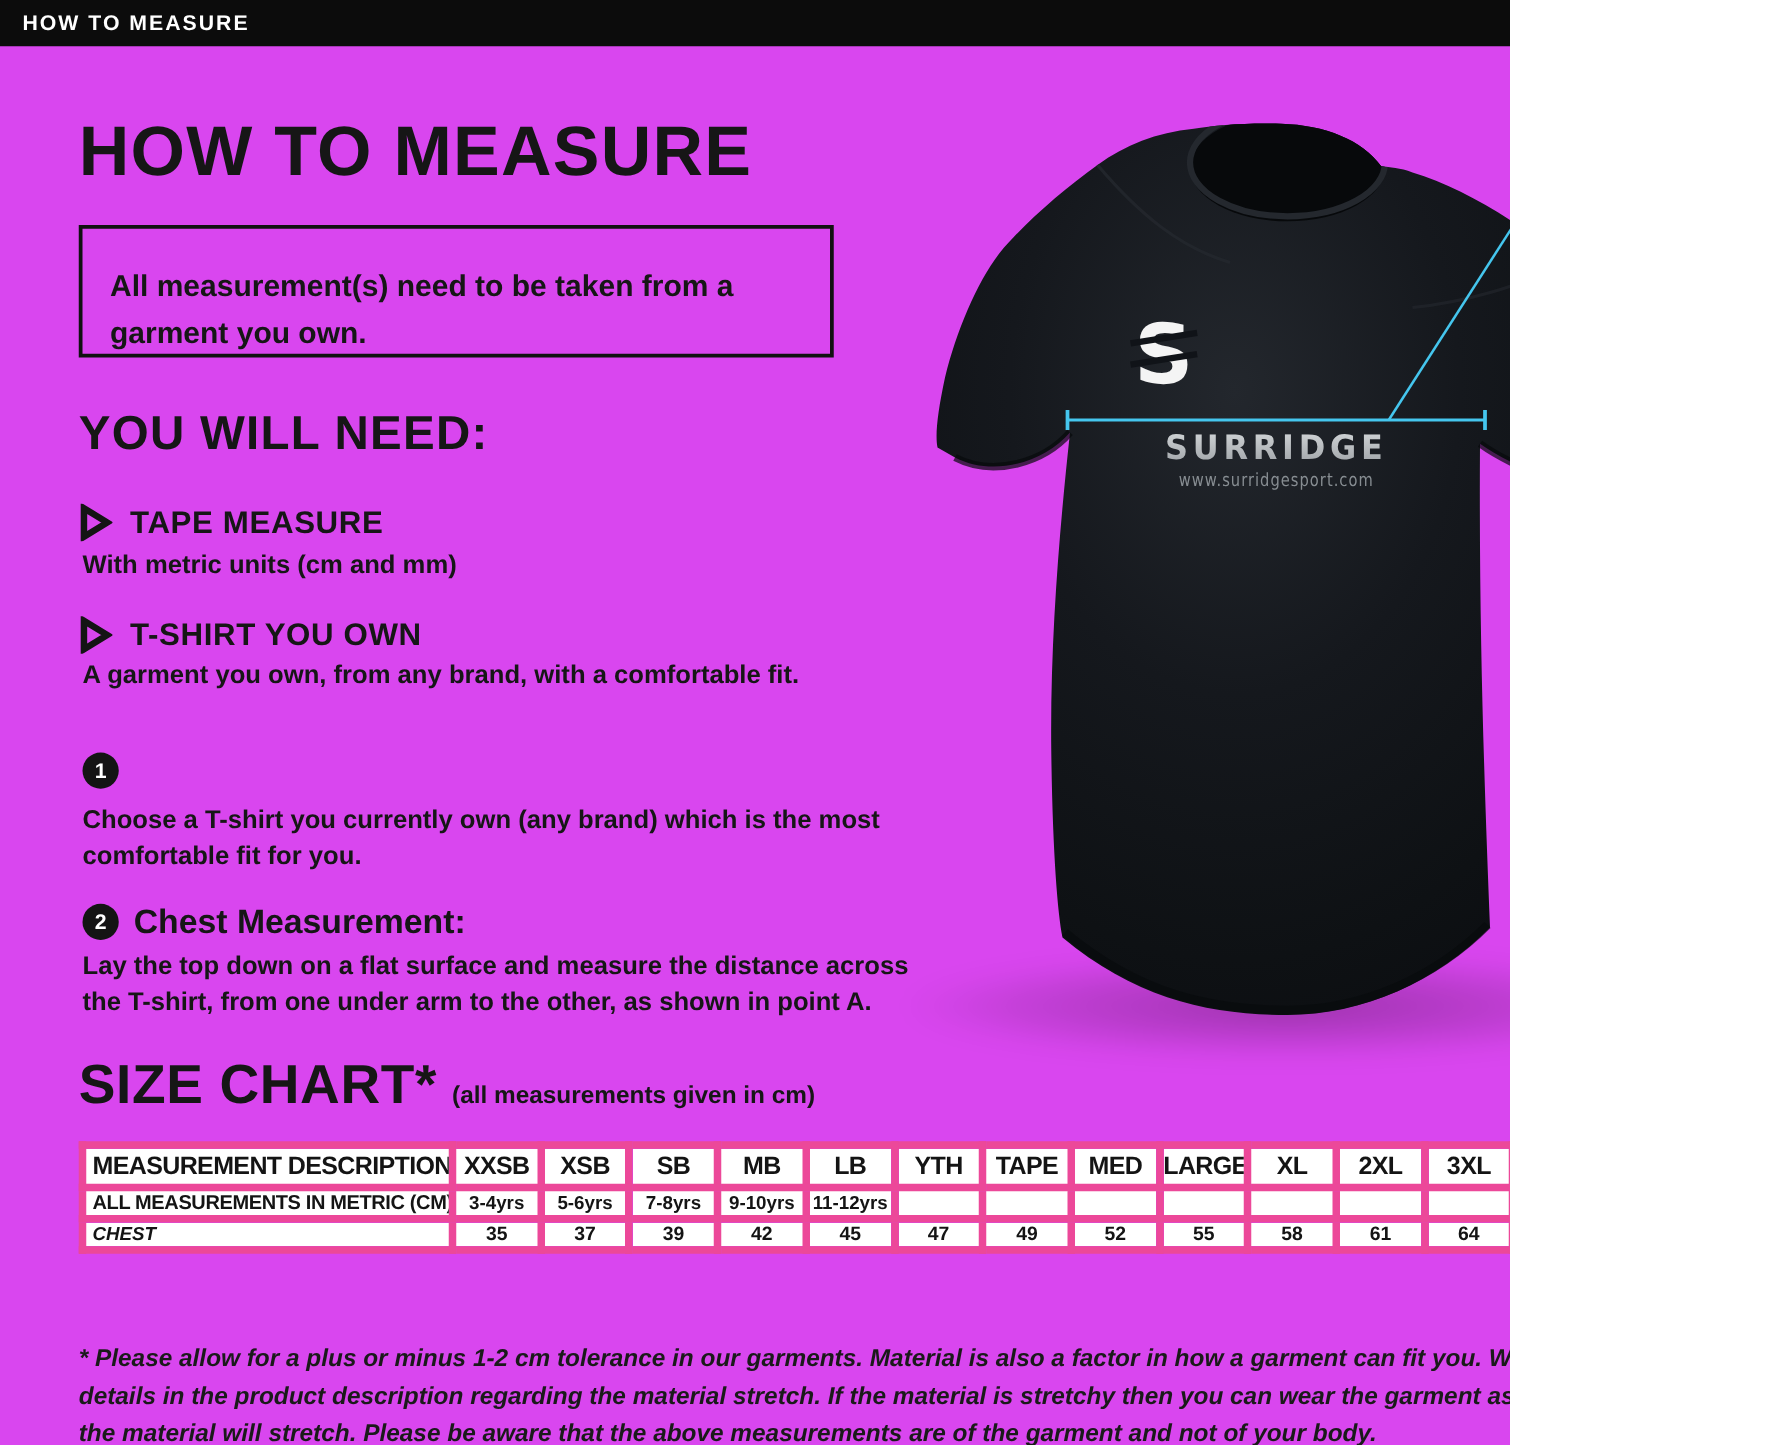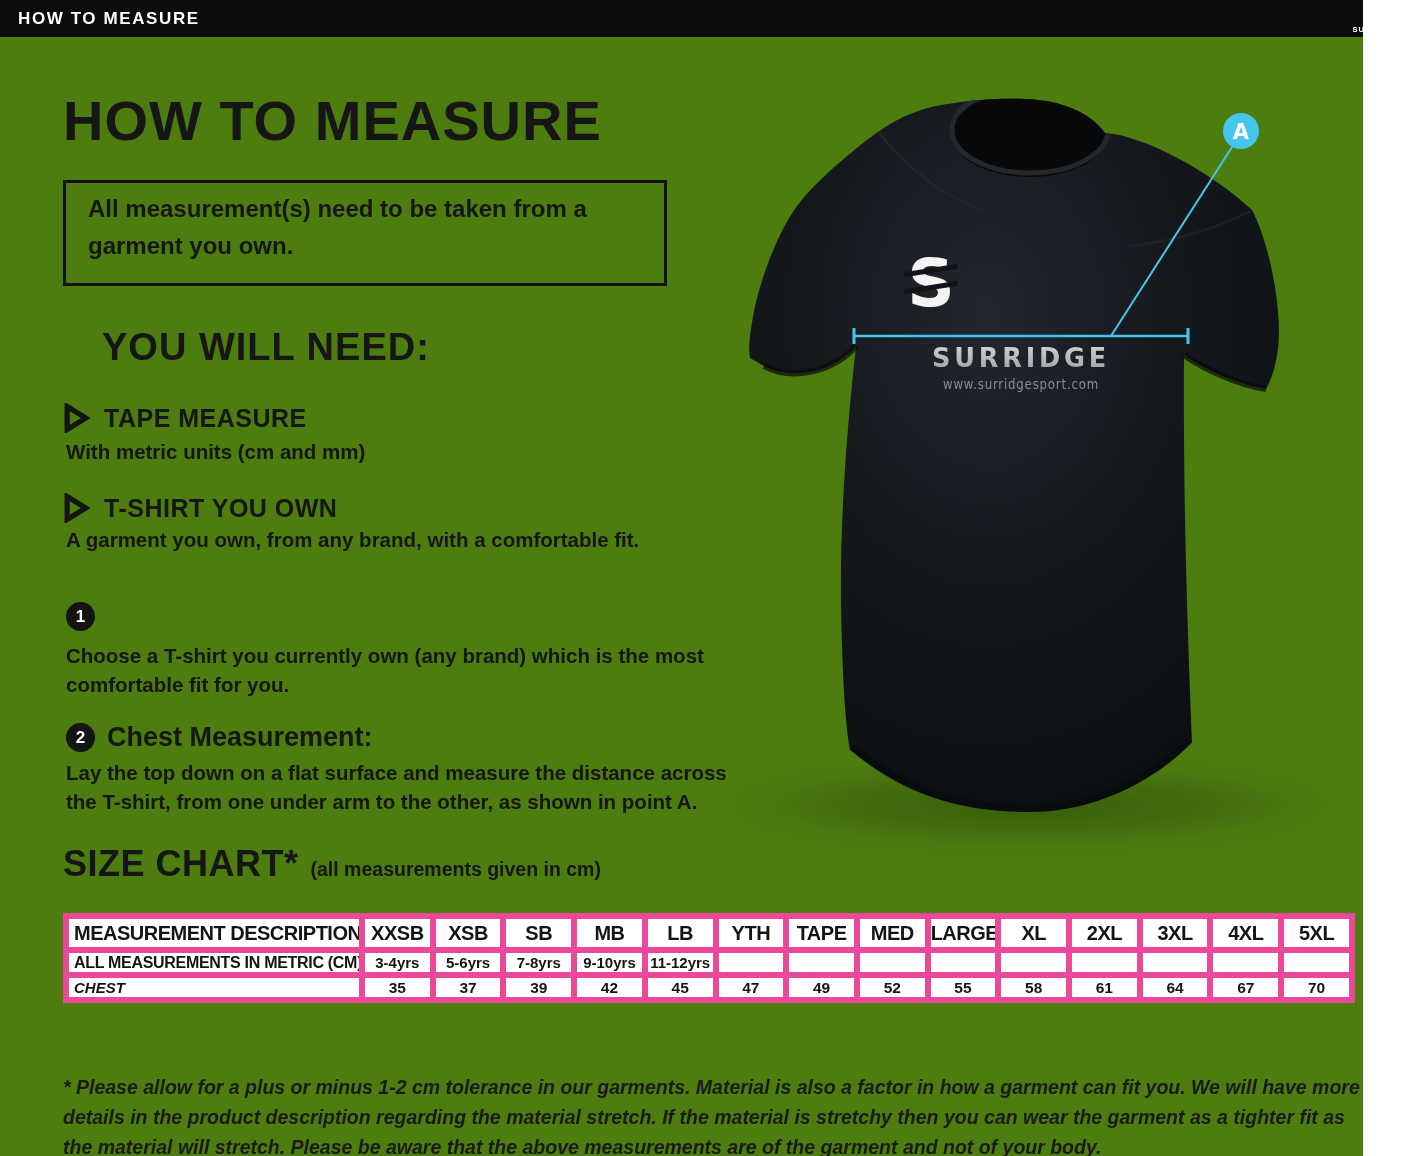--- a/index.html
+++ b/index.html
@@ -1,44 +1,44 @@
 <!DOCTYPE html>
 <html><head>
 <meta charset="utf-8">
 <style>
   * { margin:0; padding:0; box-sizing:border-box; }
   html,body { background:#ffffff; }
   body { font-family:"Liberation Sans","DejaVu Sans",sans-serif; color:#141414; }
-  #page { position:relative; width:1363px; height:1156px; background:#4d7c0f; overflow:hidden; }
+  #page { position:relative; width:1208px; height:1156px; background:#d946ef; overflow:hidden; }
 
   
   .topbar { position:absolute; left:0; top:0; width:1418px; height:37px; background:#0c0c0c;
             display:flex; align-items:center; justify-content:space-between; padding:0 10px 0 18px; }
   .topbar-title { color:#fff; font-weight:bold; font-size:17px; letter-spacing:1.6px; }
   .topbar-logo { display:flex; flex-direction:column; align-items:center; width:62px; }
   .topbar-logo .logo-text { color:#fff; font-weight:bold; font-size:7.5px; letter-spacing:1.2px; margin-top:-1px; }
 
   
   .h1 { position:absolute; left:63px; top:88px; font-size:56px; font-weight:bold; letter-spacing:1px; color:#161616; }
   .note-box { position:absolute; left:63px; top:180px; width:604px; height:106px; border:3px solid #111;
-              padding:7px 22px; font-size:24px; line-height:37px; font-weight:bold; color:#161616; }
-  .h2 { position:absolute; left:63px; top:326px; font-size:38px; font-weight:bold; letter-spacing:1px; color:#161616;margin-left:39px; }
+              padding:28px 22px; font-size:24px; line-height:37px; font-weight:bold; color:#161616; }
+  .h2 { position:absolute; left:63px; top:326px; font-size:38px; font-weight:bold; letter-spacing:1px; color:#161616; }
 
   .need-row { position:absolute; left:63px; display:flex; align-items:center; gap:14px; }
   .need-label { font-size:25px; font-weight:bold; letter-spacing:0.5px; color:#161616; }
   .need-sub { position:absolute; left:66px; font-size:20.5px; font-weight:bold; color:#161616; }
 
   .step-head { position:absolute; left:66px; display:flex; align-items:center; gap:12px; }
   .step-num { width:29px; height:29px; border-radius:50%; background:#141414; color:#fff;
               display:flex; align-items:center; justify-content:center; font-size:17px; font-weight:bold; }
   .step-title { font-size:27px; font-weight:bold; color:#161616; }
   .step-body { position:absolute; left:66px; font-size:20.5px; line-height:29px; font-weight:bold; color:#161616; }
 
   .sc-head { position:absolute; left:63px; top:843px; display:flex; align-items:baseline; gap:12px; }
-  .sc-title { font-size:36px; font-weight:bold; letter-spacing:0.5px; color:#161616; }
+  .sc-title { font-size:44px; font-weight:bold; letter-spacing:0.5px; color:#161616; }
   .sc-sub { font-size:19.5px; font-weight:bold; color:#161616; }
 
   
   table.sizes { position:absolute; left:63px; top:913px; width:1292px; border-collapse:collapse;
                 table-layout:fixed; border:3px solid #111; }
   table.sizes th, table.sizes td { border:6px solid #ec4899; text-align:center; vertical-align:middle;
                 background:#fff; overflow:hidden; white-space:nowrap; }
   table.sizes thead th { height:34px; font-size:20px; font-weight:bold; letter-spacing:-0.5px; }
   table.sizes thead th.first, table.sizes td.first { text-align:left; padding-left:5px; }
   table.sizes tr.meta td { height:25px; font-size:15px; font-weight:bold; }

